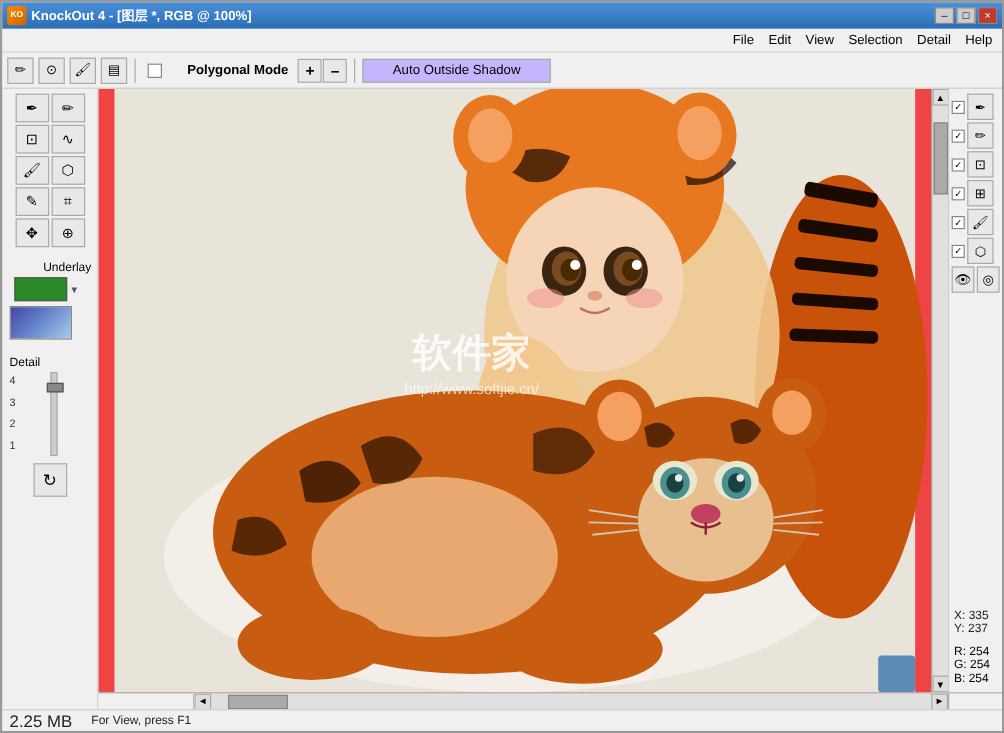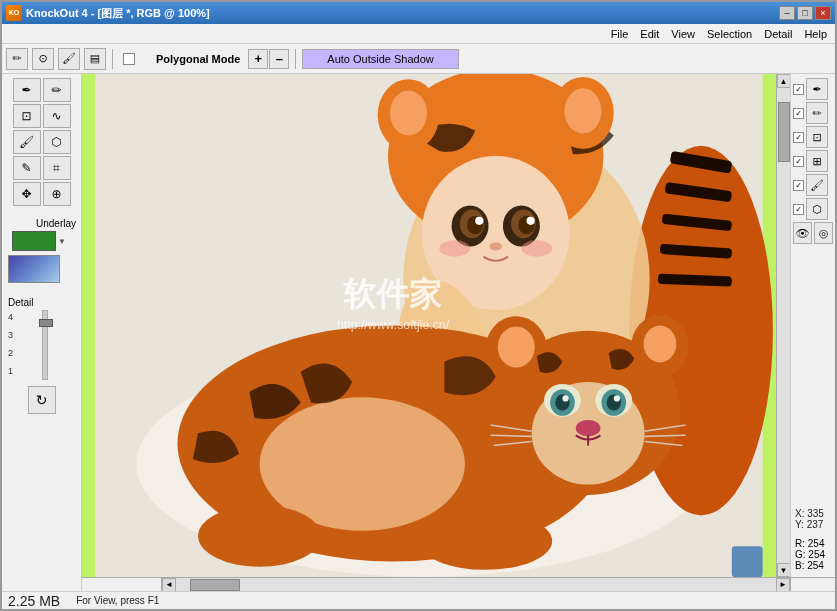--- a/index.html
+++ b/index.html
@@ -256,21 +256,21 @@
       align-items: center;
       justify-content: center;
       cursor: pointer;
       font-size: 14px;
       margin-top: 4px;
     }
 
     
     .canvas-area {
       flex: 1;
-      background: #bef264;
+      background: #ef4444;
       position: relative;
       overflow: hidden;
     }
 
     
     .scroll-v {
       width: 14px;
       background: #e0e0e0;
       border-left: 1px solid #aaa;
       display: flex;

